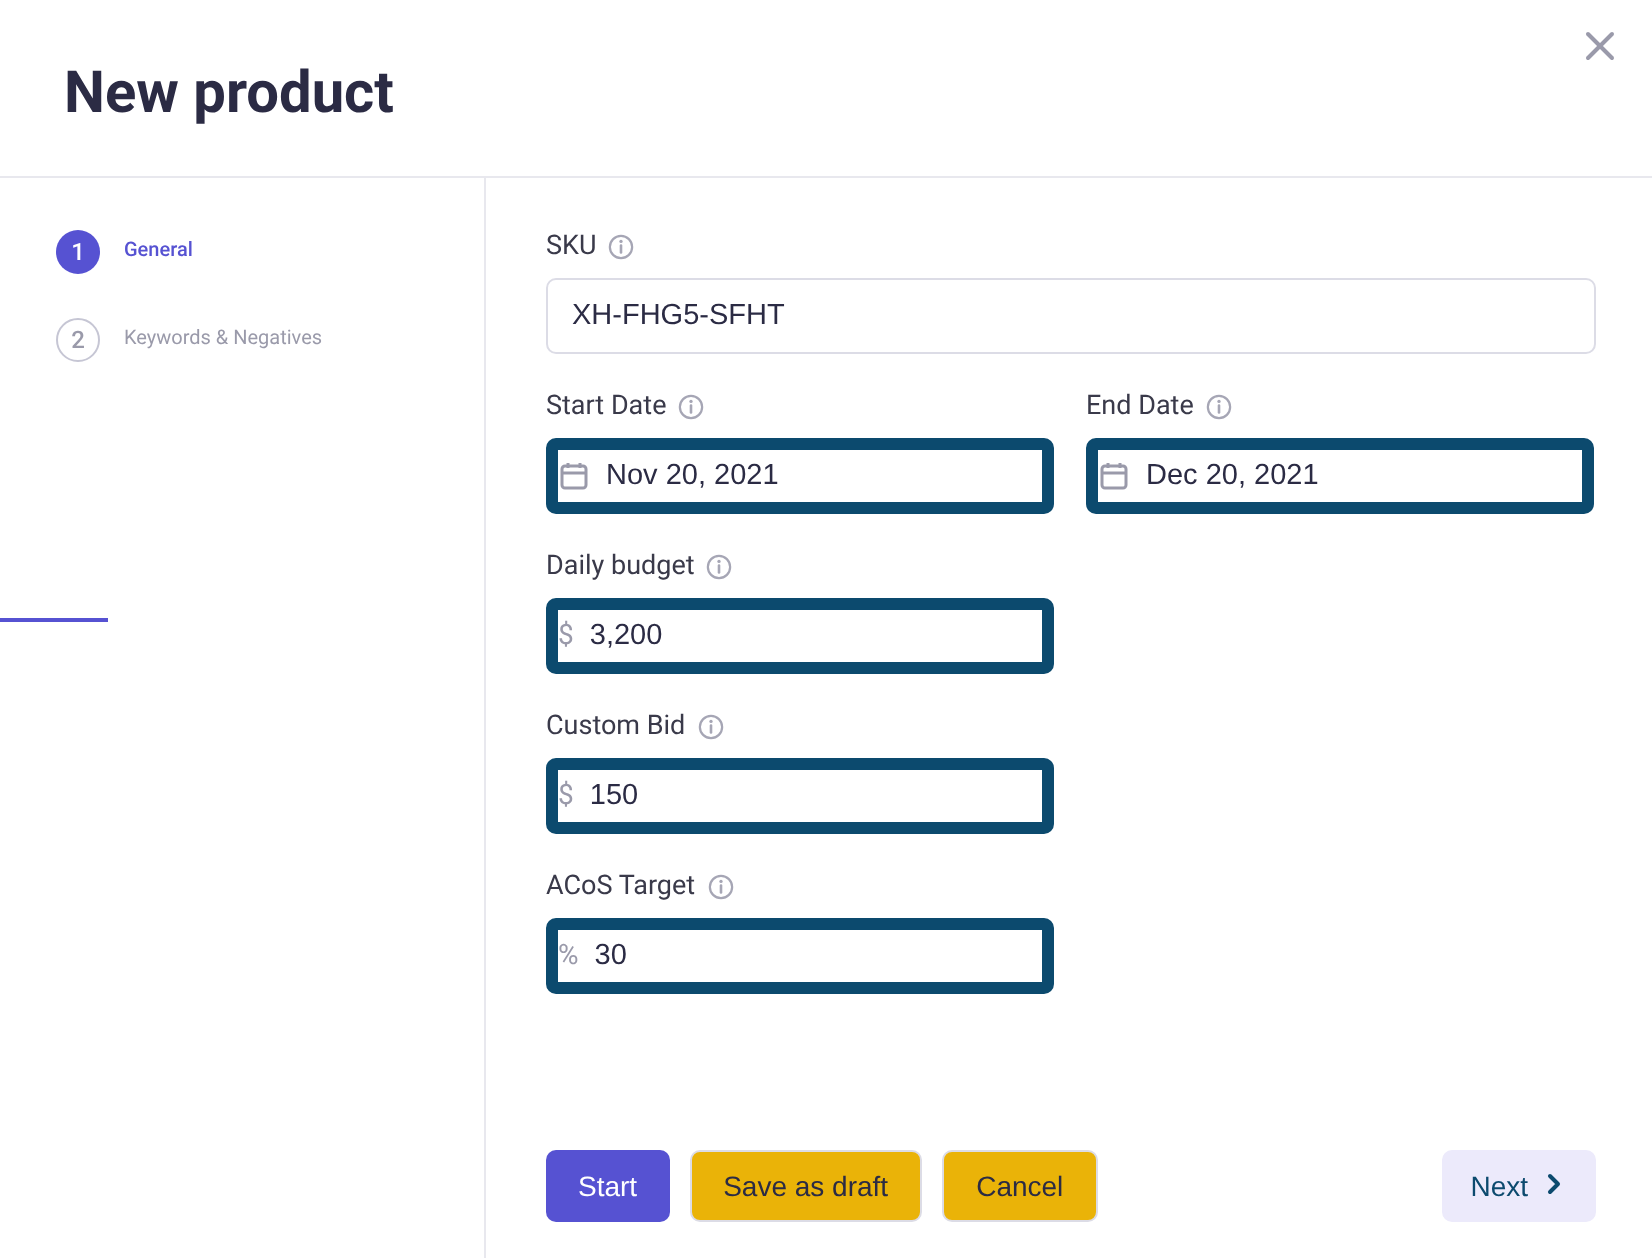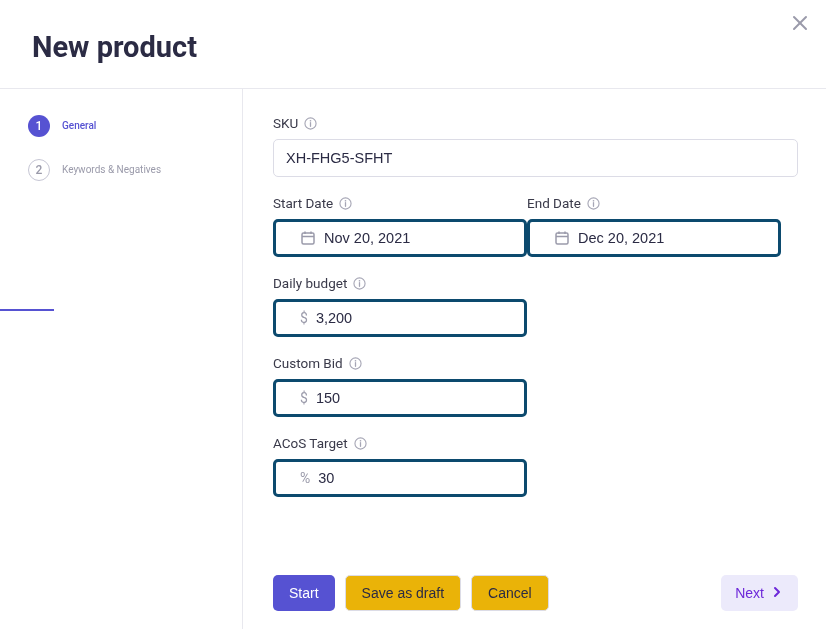--- a/index.html
+++ b/index.html
@@ -104,20 +104,21 @@
       flex: 1;
       padding: 26px 28px 0 30px;
       display: flex;
       flex-direction: column;
     }
     .form-body {
       flex: 1;
     }
     .form-row {
       display: flex;
+      gap: 16px;
       margin-bottom: 18px;
     }
     .form-group {
       display: flex;
       flex-direction: column;
     }
     .form-group.full {
       width: 100%;
       justify-content: space-between;
     }
@@ -150,24 +151,24 @@
       height: 38px;
       padding: 16px 12px;
       font-size: 14.5px;
       color: #2b2b44;
       outline: none;
       background: #fff;
     }
     .input-with-prefix {
       display: flex;
       align-items: center;
-      border: 3px solid #0c4a6e;
+      border: 6px solid #0c4a6e;
       border-radius: 5px;
       height: 38px;
-      padding: 0 24px;
+      padding: 0 0;
       background: #fff;
       gap: 8px;
     }
     .input-prefix {
       color: #9a9aaa;
       font-size: 14px;
       flex-shrink: 0;
     }
     .input-prefix svg {
       width: 16px;
@@ -204,21 +205,21 @@
       color: #fff;
       font-weight: 500;
     }
     .btn-outline {
       background: #eab308;
       border: 1px solid #dcdce6;
       color: #2b2b44;
     }
     .btn-next {
       background: #eceafb;
-      color: #6d28d9;
+      color: #0c4a6e;
       font-weight: 500;
       margin-left: auto;
       padding: 0 14px;
     }
     .btn-next svg {
       width: 14px;
       height: 14px;
     }
   </style>
 </head>

